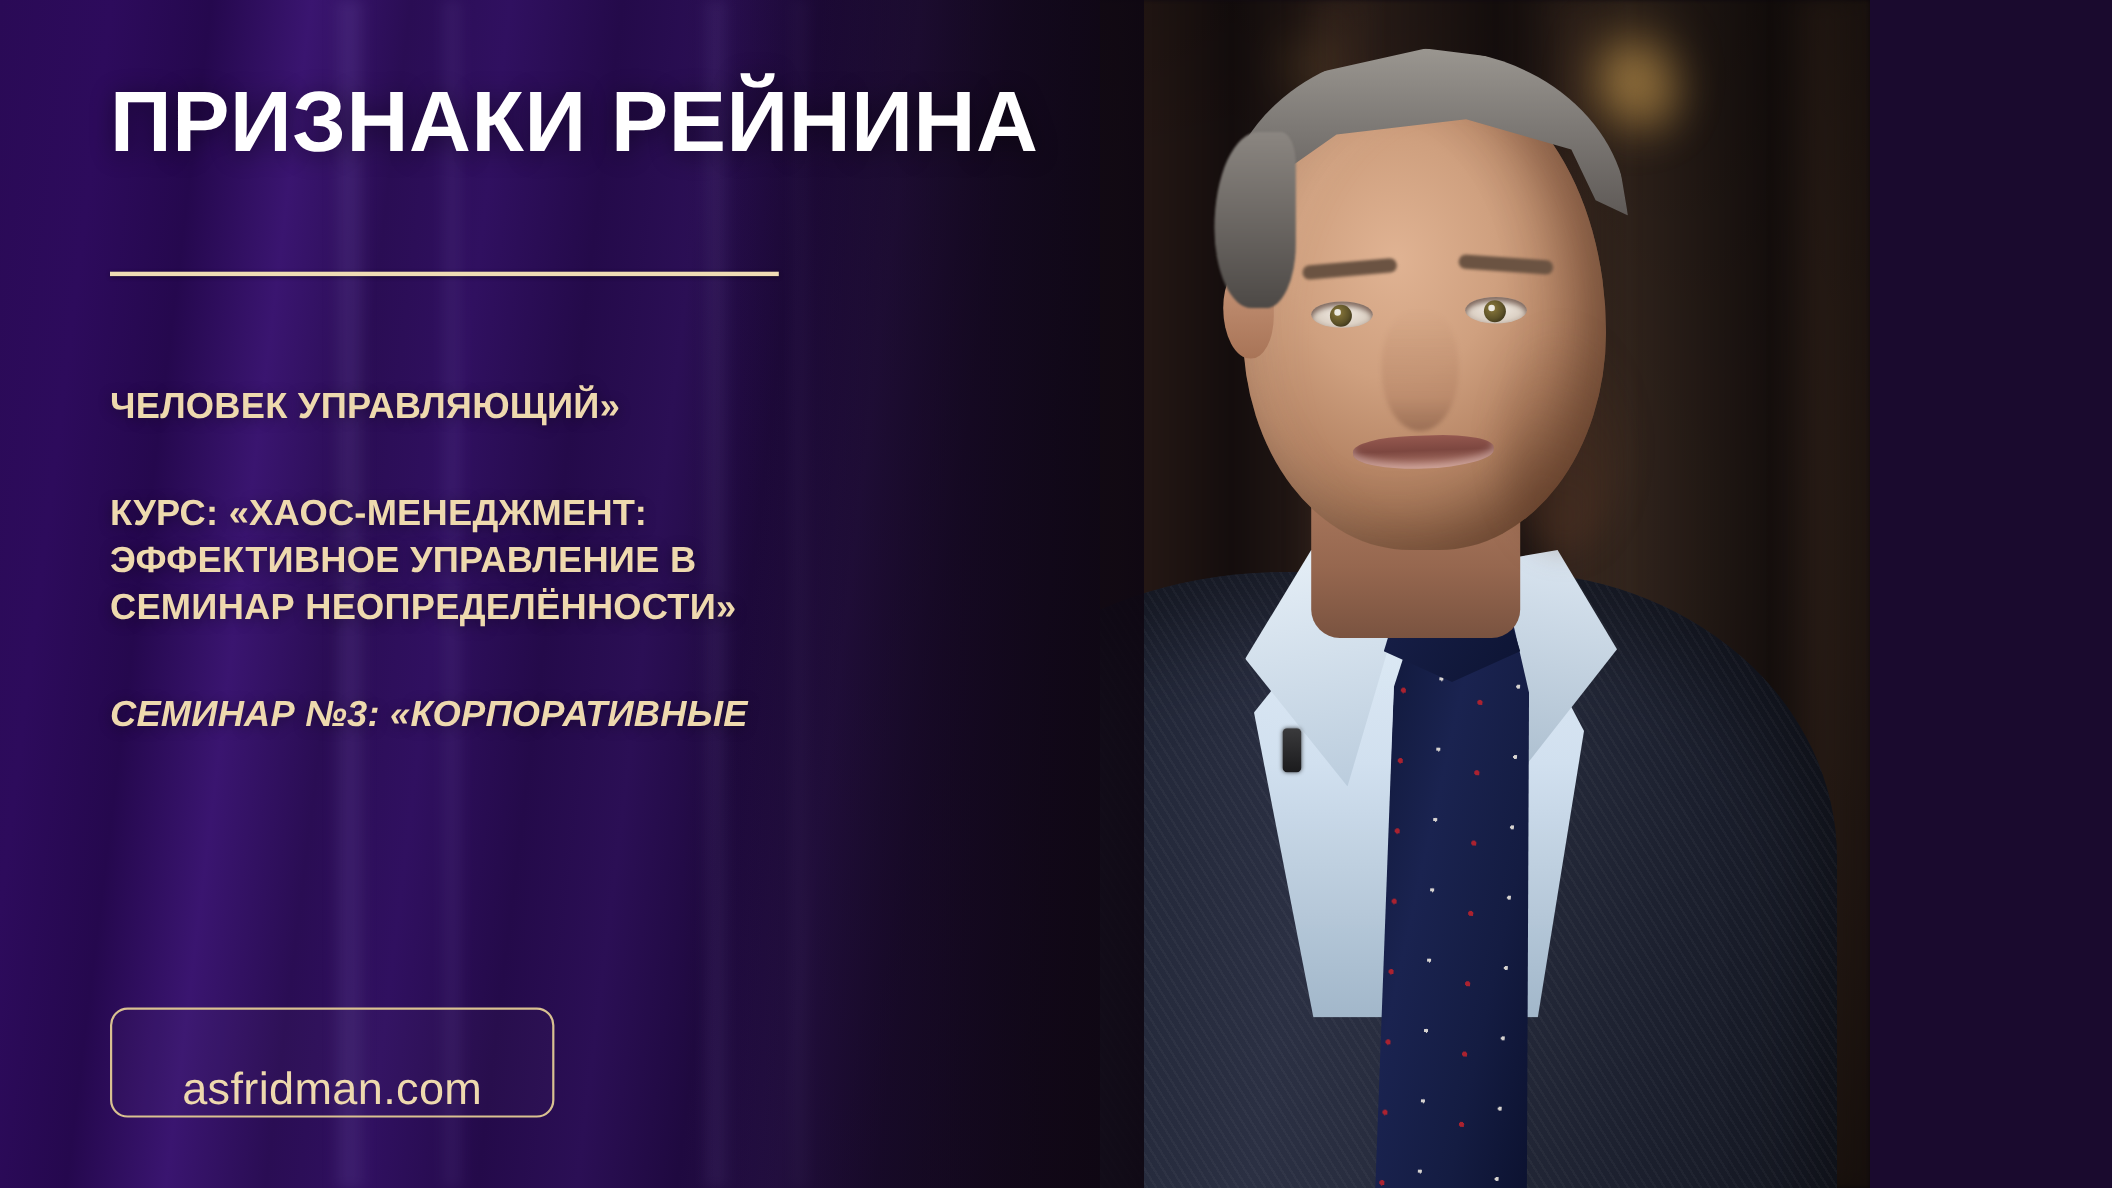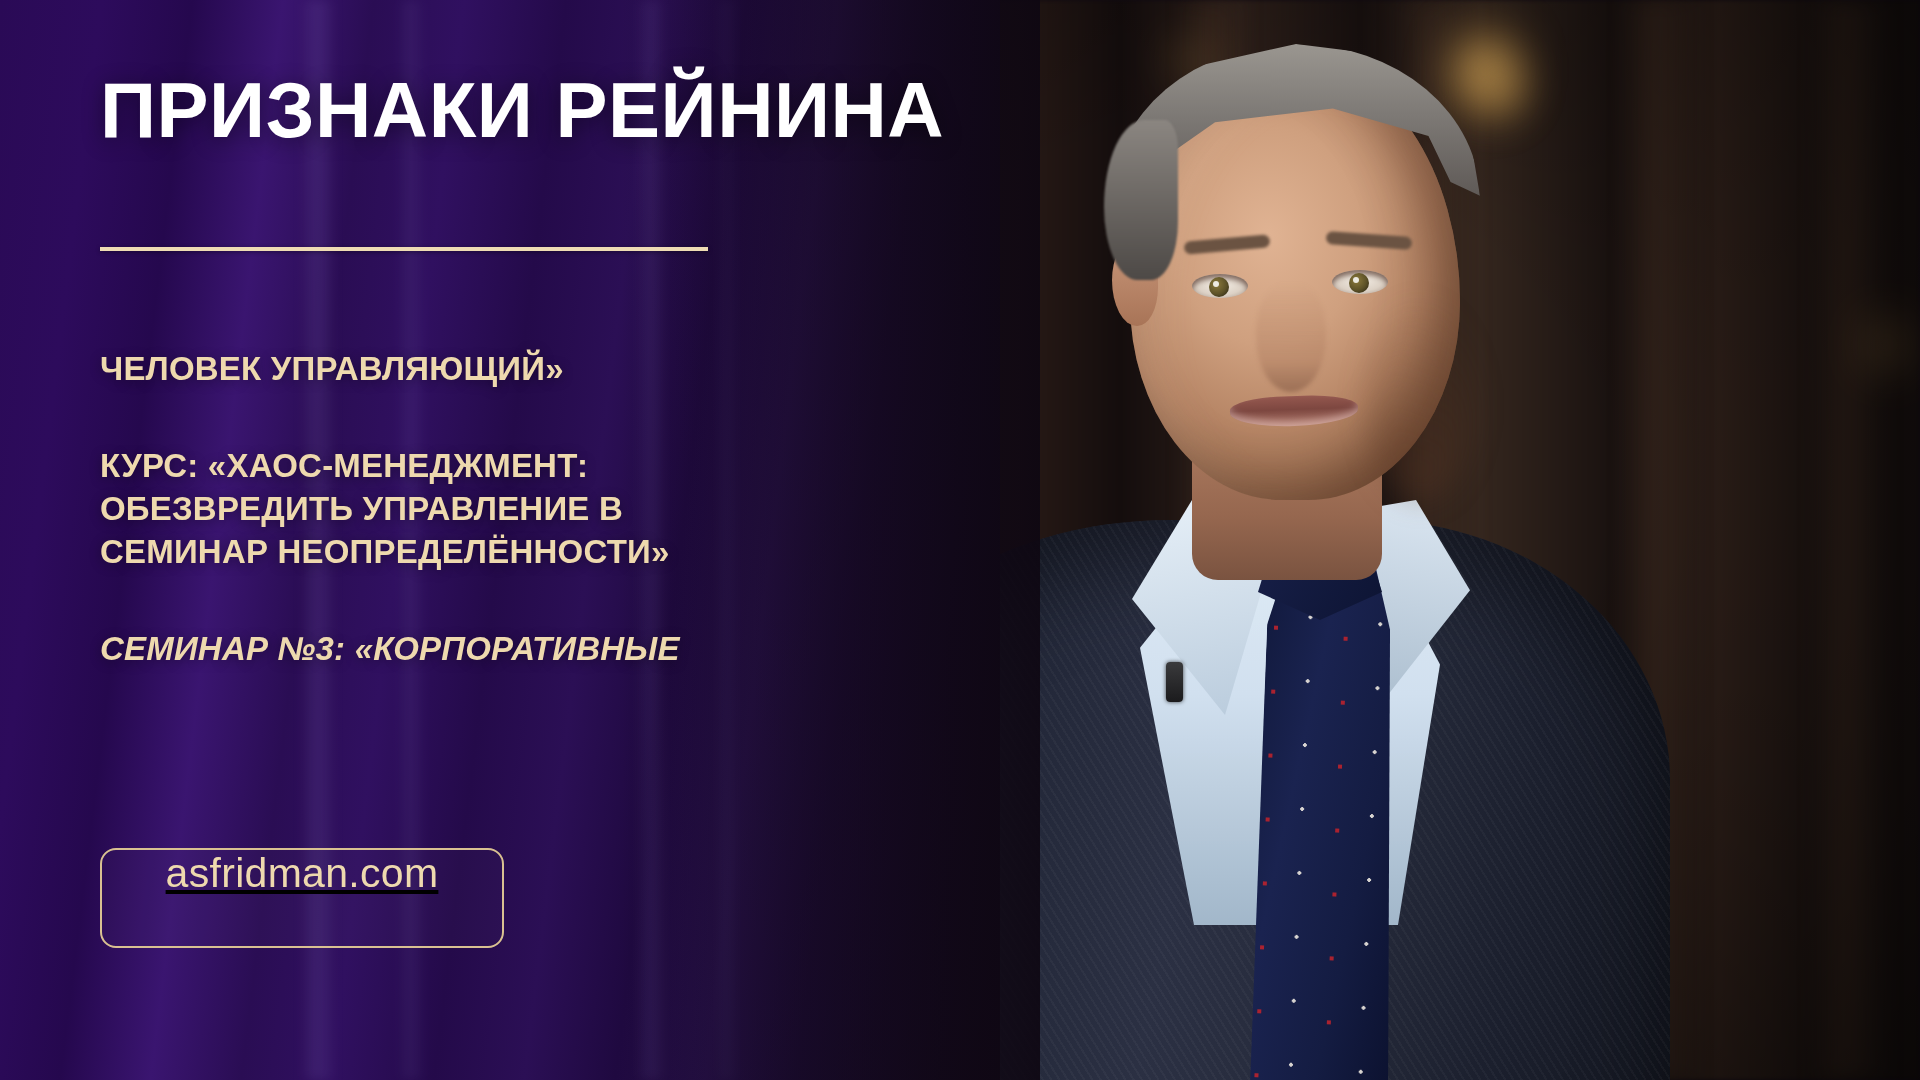--- a/index.html
+++ b/index.html
@@ -6,21 +6,21 @@
   * { margin:0; padding:0; box-sizing:border-box; }
   html, body {
     width:1920px; height:1080px;
     overflow:hidden;
     background:#1a0a2e;
     font-family:"Liberation Sans", sans-serif;
   }
 
   .stage {
     position:relative;
-    width:1920px; height:1080px;
+    width:1700px; height:1080px;
     overflow:hidden;
   }
 
   
   .photo-layer {
     position:absolute; inset:0;
     background:#120a14;
   }
   
   .backdrop {
@@ -256,27 +256,26 @@
     color:#eed9ae;
     font-size:33px;
     font-weight:700;
     line-height:1.30;
     letter-spacing:.2px;
     white-space:nowrap;
     text-shadow:0 2px 12px rgba(0,0,0,.35);
   }
 
   .url-button {
-    position:absolute; left:100px; top:848px;
+    position:absolute; left:100px; top:916px;
     width:404px; height:100px;
     border:2px solid #d9c191;
     border-radius:16px;
-    display:flex; align-items:flex-start; justify-content:center;
+    display:flex; align-items:flex-end; justify-content:center;
     background:rgba(255,255,255,.02);
-    text-decoration:underline;
   }
   .url-button .url-text {
     color:#eed9ae;
     font-size:41px;
     font-weight:400;
     letter-spacing:.3px;
   }
 </style>
 </head>
 <body>
@@ -345,21 +344,21 @@
     <div class="divider"></div>
 
     <div class="blocks">
 
       <div class="block">
         <div class="line">ЧЕЛОВЕК УПРАВЛЯЮЩИЙ»</div>
       </div>
 
       <div class="block">
         <div class="line">КУРС: «ХАОС-МЕНЕДЖМЕНТ:</div>
-        <div class="line">ОБЕЗВРЕДИТЬ УПРАВЛЕНИЕ В</div>
+        <div class="line">ЭФФЕКТИВНОЕ УПРАВЛЕНИЕ В</div>
         <div class="line">СЕМИНАР НЕОПРЕДЕЛЁННОСТИ»</div>
       </div>
 
       <div class="block">
         <div class="line">СЕМИНАР №3: «КОРПОРАТИВНЫЕ</div>
       </div>
 
     </div>
 
     <div class="url-button">

